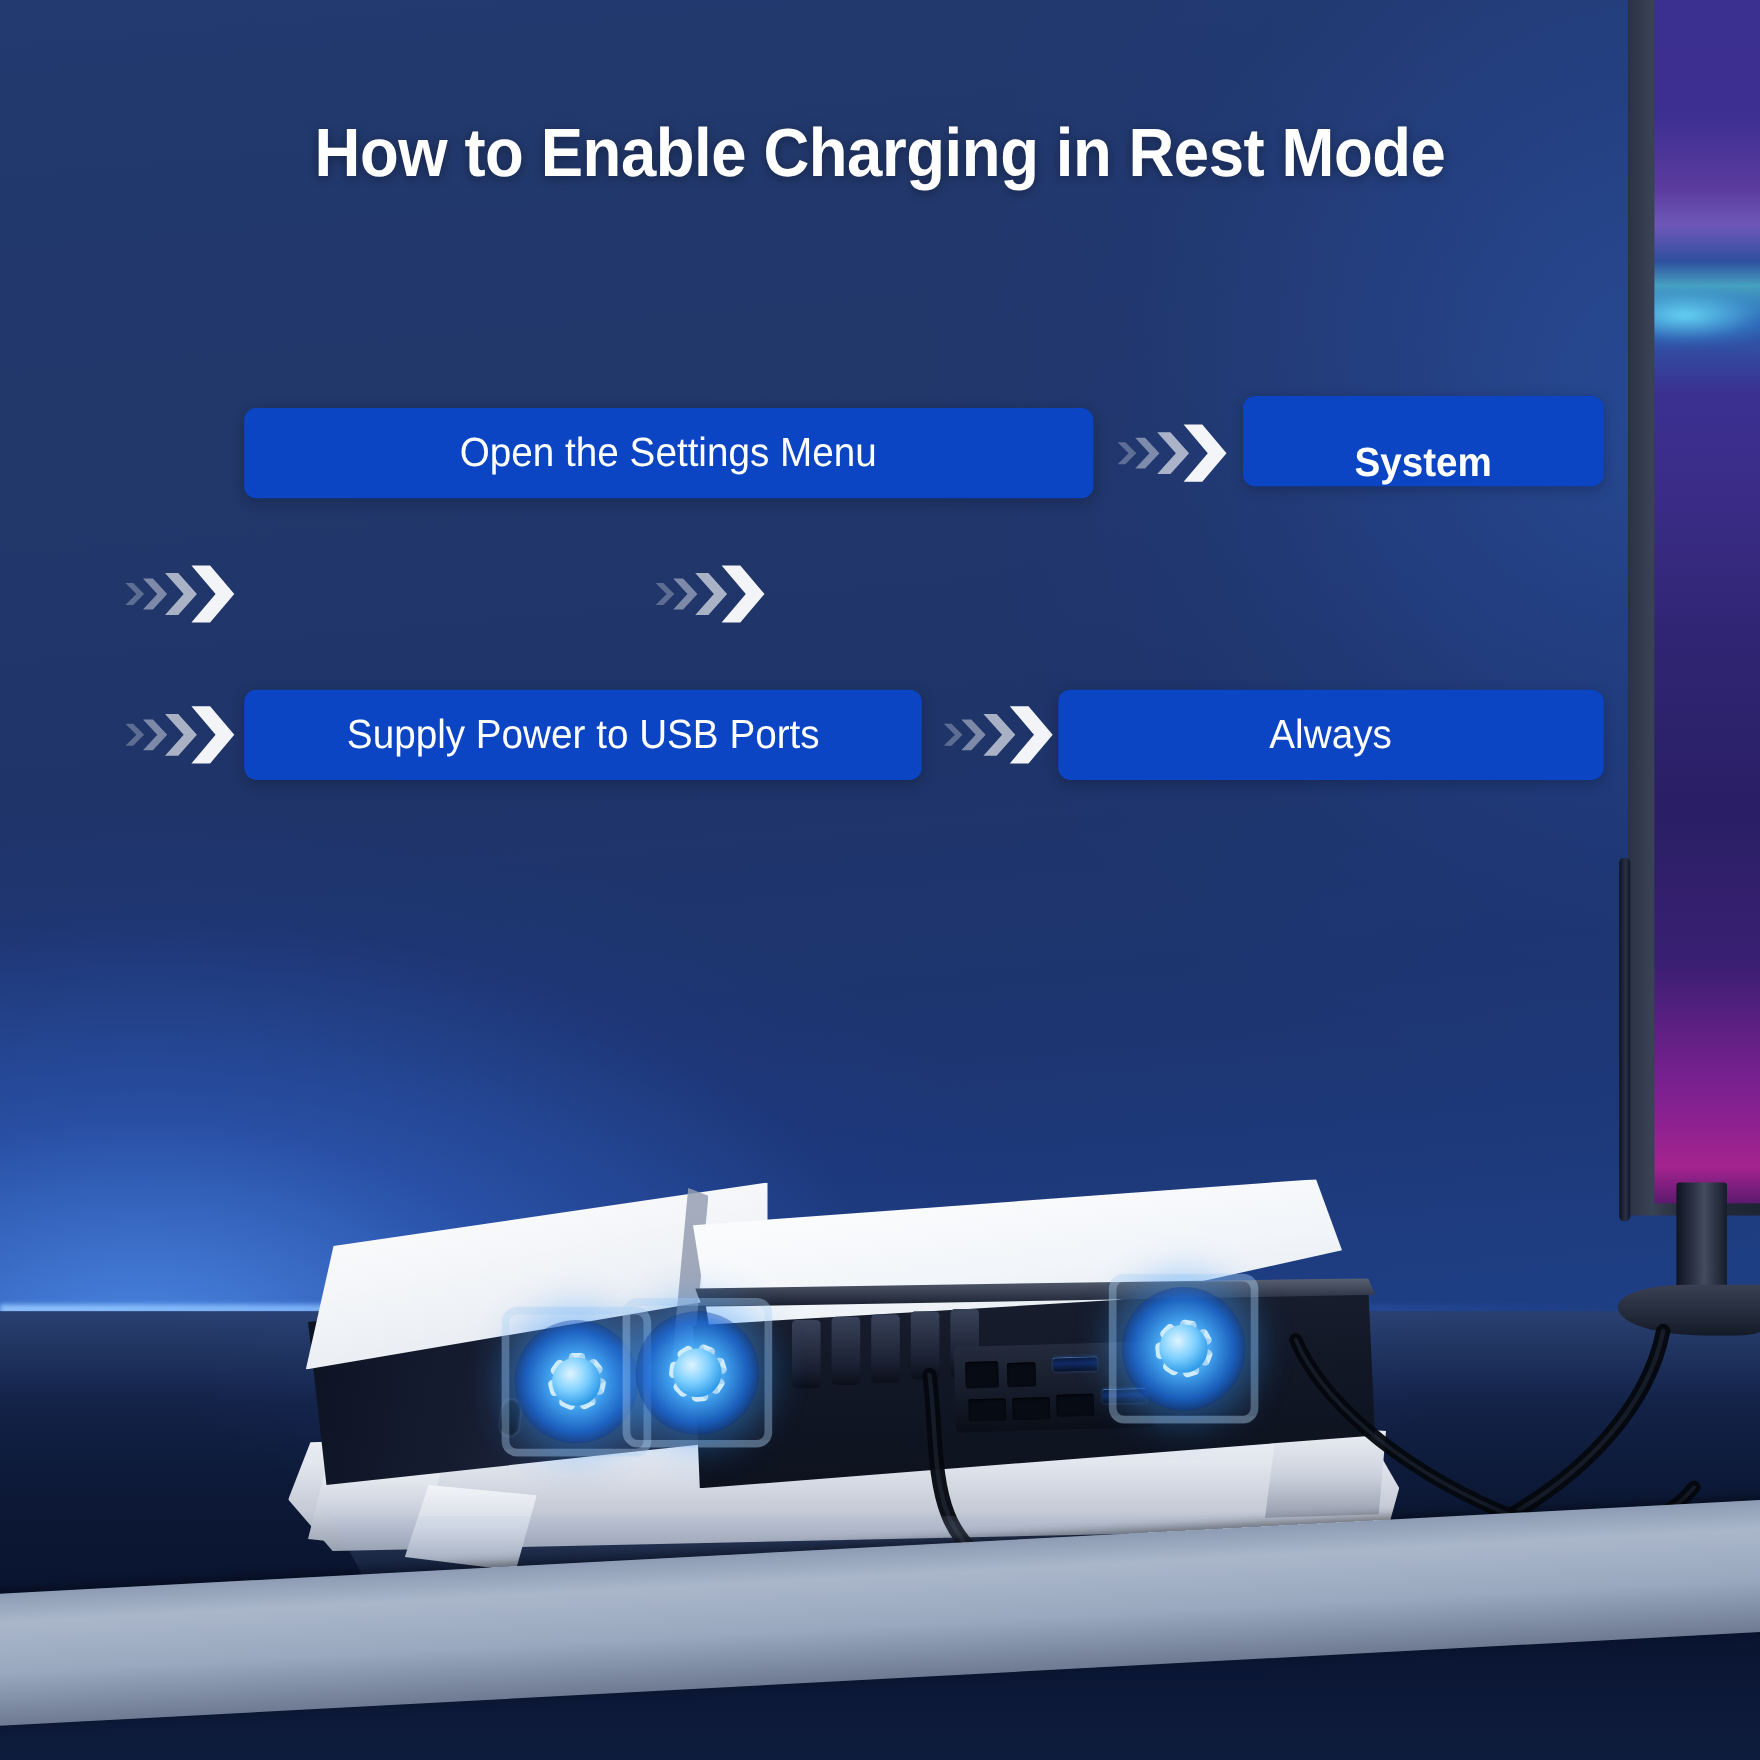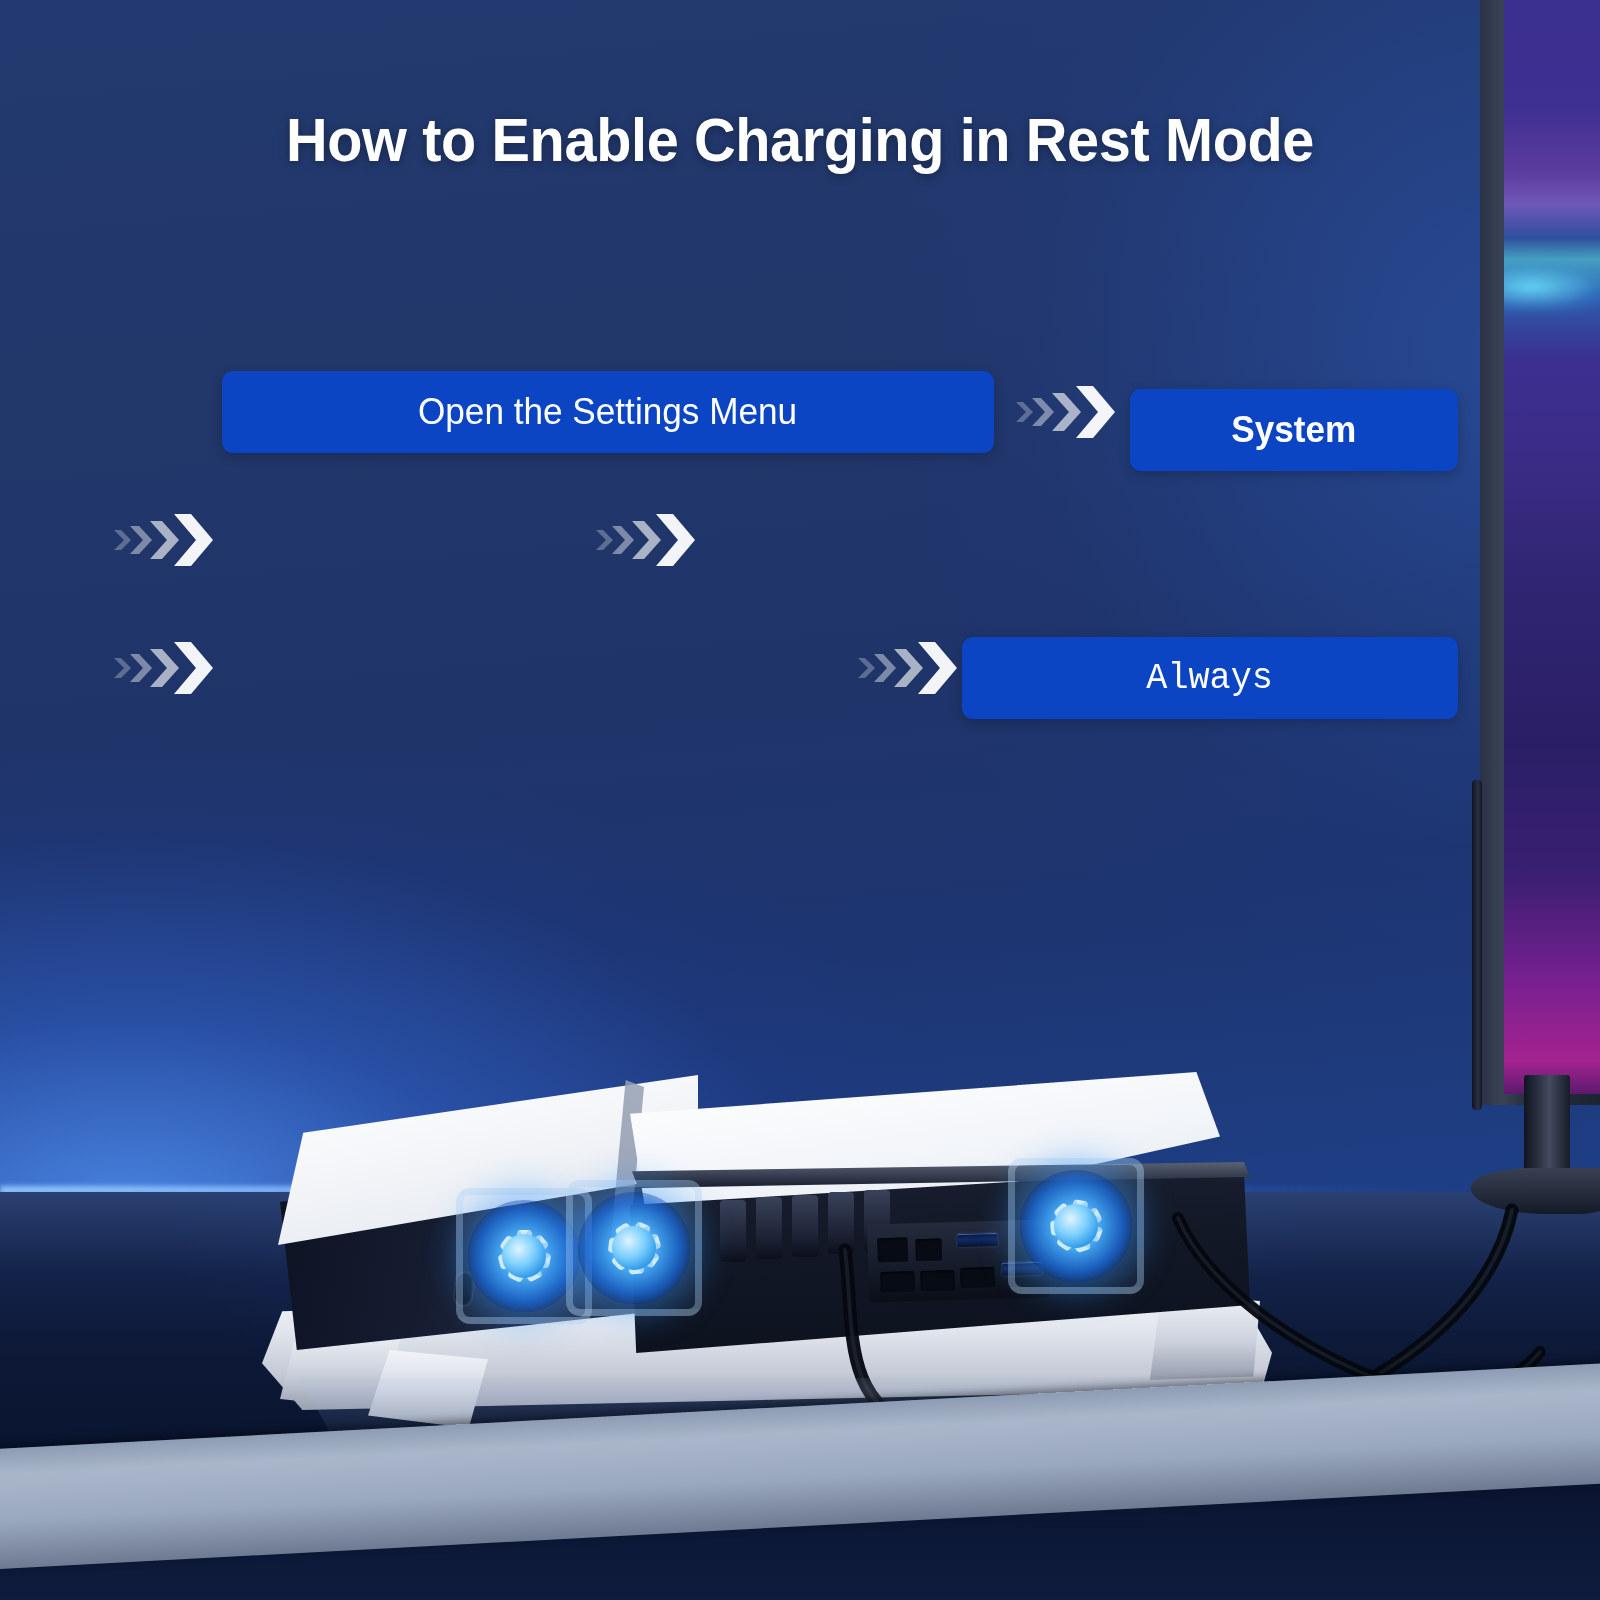--- a/index.html
+++ b/index.html
@@ -255,31 +255,31 @@
   .chip span { white-space:nowrap; }
   .chip.reg span { font-size:37px; font-weight:400; transform:scaleX(0.95); }
   .chip.bold span { font-size:37px; font-weight:bold; transform:scaleX(0.95); }
 
   .arrow { position:absolute; height:60px; }
   .arrow svg { display:block; }
 
   
   #chip-settings { left:222px; top:11px; width:772px; }
   #arrow-1      { left:1014px; top:22px; width:110px; }
-  #chip-system  { left:1130px; top:29px; width:328px; }
+  #chip-system  { left:1130px; top:0; width:328px;align-items:flex-end; }
   
   #arrow-2        { left:112px; top:22px; width:110px; }
   #chip-powersave { left:222px; top:11px; width:354px; }
   #arrow-3        { left:594px; top:22px; width:110px; }
   #chip-features  { left:702px; top:11px; width:756px; }
   
   #arrow-4       { left:112px; top:22px; width:110px; }
   #chip-usb      { left:222px; top:11px; width:616px; }
   #arrow-5       { left:856px; top:22px; width:110px; }
-  #chip-always   { left:962px; top:21px; width:496px;font-family:Liberation Mono, monospace; }
+  #chip-always   { left:962px; top:11px; width:496px; }
 </style>
 </head>
 <body>
 
 <div class="scene">
 
   <div class="wall"></div>
   <div class="wall-glow-left"></div>
   <div class="horizon"></div>
   <div class="desk"></div>
@@ -425,20 +425,23 @@
 
     <div class="row">
       <div class="arrow" id="arrow-4">
         <svg width="110" height="60" viewBox="0 0 110 60">
           <path d="M 2 20 L 12 30 L 2 40 L 9 40 L 19 30 L 9 20 Z" fill="#ffffff" opacity="0.28"></path>
           <path d="M 18 16 L 31 30 L 18 44 L 27 44 L 40 30 L 27 16 Z" fill="#ffffff" opacity="0.42"></path>
           <path d="M 38 11 L 55 30 L 38 49 L 50 49 L 67 30 L 50 11 Z" fill="#ffffff" opacity="0.62"></path>
           <path d="M 62 4 L 84 30 L 62 56 L 79 56 L 101 30 L 79 4 Z" fill="#ffffff" opacity="0.95"></path>
         </svg>
       </div>
+      <div class="chip reg" id="chip-usb">
+        <span>Supply Power to USB Ports</span>
+      </div>
       <div class="arrow" id="arrow-5">
         <svg width="110" height="60" viewBox="0 0 110 60">
           <path d="M 2 20 L 12 30 L 2 40 L 9 40 L 19 30 L 9 20 Z" fill="#ffffff" opacity="0.28"></path>
           <path d="M 18 16 L 31 30 L 18 44 L 27 44 L 40 30 L 27 16 Z" fill="#ffffff" opacity="0.42"></path>
           <path d="M 38 11 L 55 30 L 38 49 L 50 49 L 67 30 L 50 11 Z" fill="#ffffff" opacity="0.62"></path>
           <path d="M 62 4 L 84 30 L 62 56 L 79 56 L 101 30 L 79 4 Z" fill="#ffffff" opacity="0.95"></path>
         </svg>
       </div>
       <div class="chip reg" id="chip-always">
         <span>Always</span>

